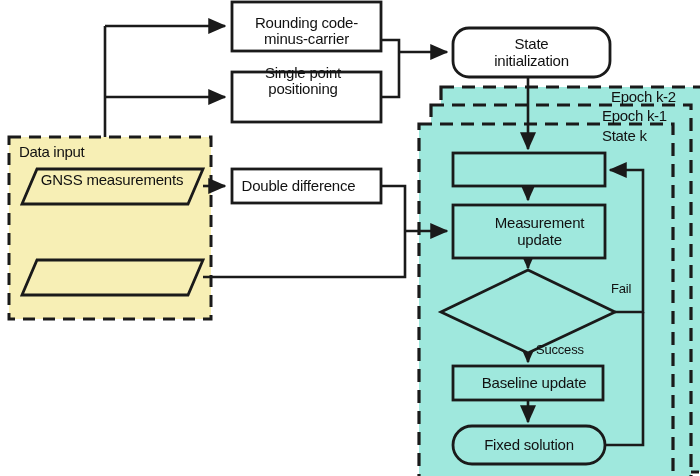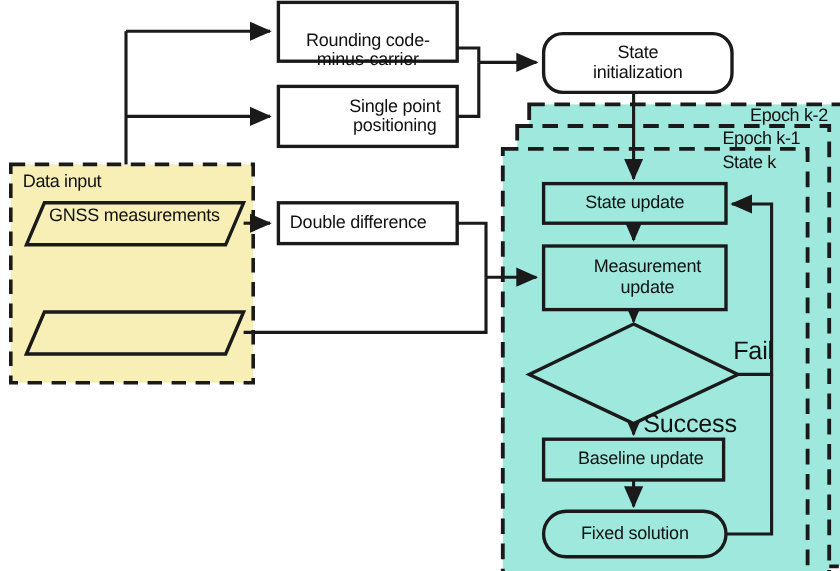--- a/index.html
+++ b/index.html
@@ -38,21 +38,21 @@
     font-size: 15px;
     line-height: 1.08;
     letter-spacing: -0.2px;
     pointer-events: none;
     white-space: pre-line;
   }
   .edge-label {
     position: absolute;
     color: #111111;
     font-family: "Liberation Sans", sans-serif;
-    font-size: 21px;
+    font-size: 13px;
     letter-spacing: -0.2px;
     white-space: nowrap;
   }
   .group-label {
     position: absolute;
     color: #111111;
     font-family: "Liberation Sans", sans-serif;
     font-size: 15px;
     letter-spacing: -0.3px;
     white-space: nowrap;
@@ -126,41 +126,40 @@
 
     <polygon points="528,270 615,312 528,353 441,312" fill="#9fe8dd" stroke="#1a1a1a" stroke-width="2.8"></polygon>
 
     <rect x="453" y="366" width="150" height="34" fill="#9fe8dd" stroke="#1a1a1a" stroke-width="2.8"></rect>
 
     <rect x="453" y="426" width="152" height="38" rx="19" ry="19" fill="#9fe8dd" stroke="#1a1a1a" stroke-width="2.8"></rect>
   </svg>
 
   <div class="group-label" style="left:19px; top:143px;">Data input</div>
 
-  <div class="group-label" style="left:625px; top:88px;text-align:center;">Epoch k-2</div>
+  <div class="group-label" style="left:611px; top:88px;text-align:center;">Epoch k-2</div>
 
   <div class="group-label" style="left:602px; top:107px;">Epoch k-1</div>
 
   <div class="group-label" style="left:602px; top:127px;">State k</div>
 
   <div class="node-label" style="left:26px; top:169px; width:172px; height:23px;">GNSS measurements</div>
 
 
-  <div class="node-label" style="left:232px; top:2px; width:149px; height:58px;margin-top:11px;">Rounding code-
+  <div class="node-label" style="left:232px; top:2px; width:149px; height:58px;">Rounding code-
 minus-carrier</div>
 
-  <div class="node-label" style="left:232px; top:72px; width:142px; height:50px;padding-left:26px;">Single point
+  <div class="node-label" style="left:232px; top:56px; width:142px; height:50px;">Single point
 positioning</div>
 
   <div class="node-label" style="left:232px; top:169px; width:133px; height:34px;">Double difference</div>
 
   <div class="node-label" style="left:453px; top:28px; width:157px; height:49px;border-radius:10px;">State
 initialization</div>
 
-  <div class="node-label" style="left:453px; top:153px; width:152px; height:33px;">State update</div>
 
   <div class="node-label" style="left:453px; top:205px; width:173px; height:53px;">Measurement
 update</div>
 
 
   <div class="node-label" style="left:453px; top:366px; width:162px; height:34px;">Baseline update</div>
 
   <div class="node-label" style="left:453px; top:426px; width:152px; height:38px;">Fixed solution</div>
 
   <div class="edge-label" style="left:611px; top:281px;">Fail</div>

